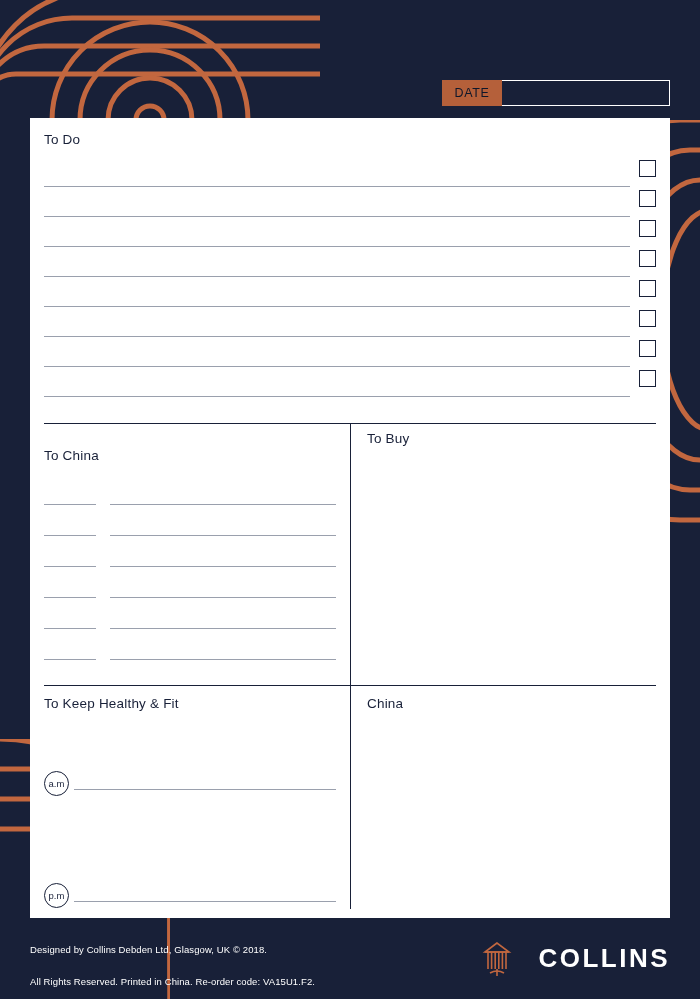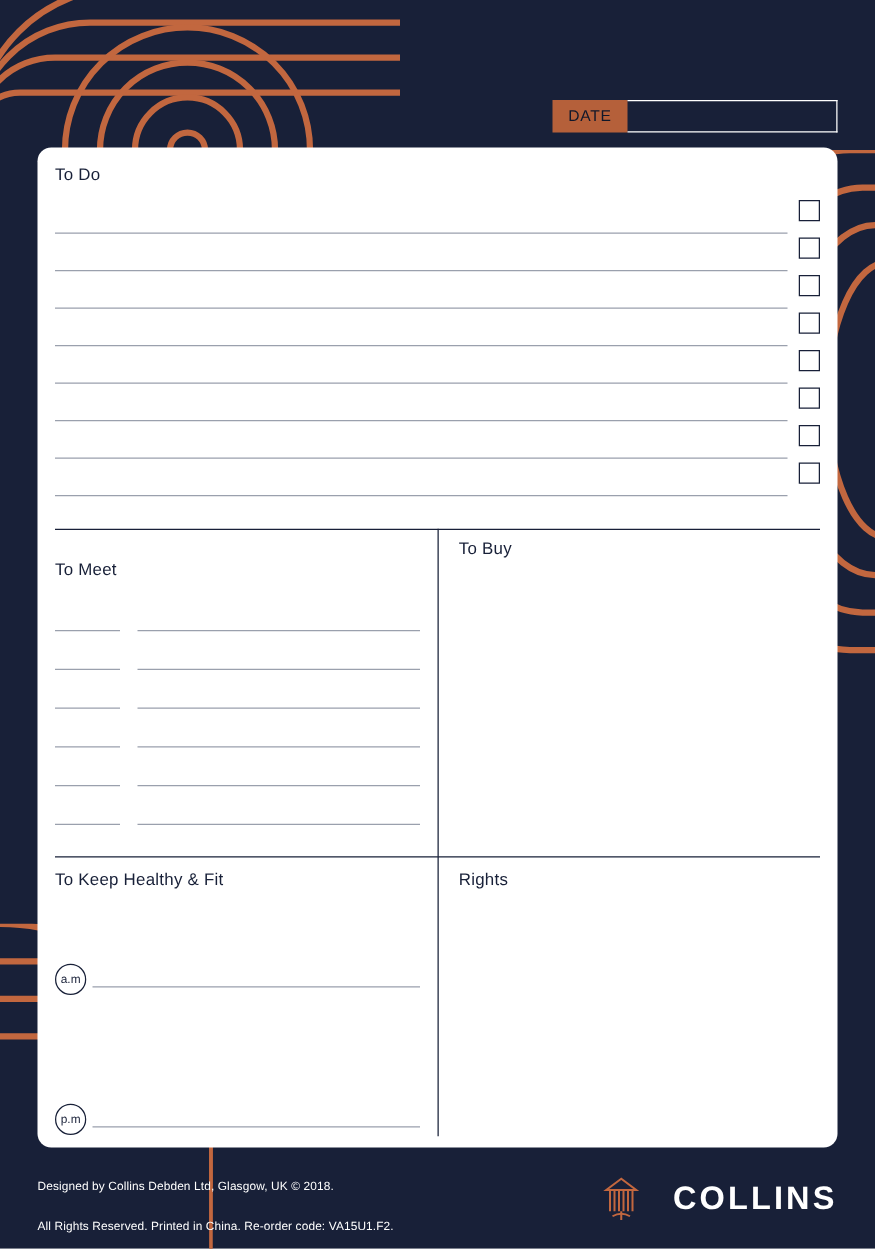--- a/index.html
+++ b/index.html
@@ -95,21 +95,20 @@
   }
 
   
   #sheet {
     position: absolute;
     left: 30px;
     top: 118px;
     width: 640px;
     height: 800px;
     background: #ffffff;
-    border-radius: 11px;
   }
 
   .section-title {
     position: absolute;
     color: #182038;
     font-size: 13.5px;
     letter-spacing: 0.2px;
   }
 
   
@@ -311,38 +310,38 @@
     <div class="todo-box" style="top:192px"></div>
     <div class="todo-box" style="top:222px"></div>
     <div class="todo-box" style="top:252px"></div>
 
     <div id="todo-divider"></div>
 
     <div id="mid-vline"></div>
     <div id="mid-hline"></div>
     <div id="bottom-vline"></div>
 
-    <div class="section-title" id="tomeet-title">To Meet</div>
+    <div class="section-title" id="tomeet-title">To China</div>
     <div class="section-title" id="tobuy-title">To Buy</div>
 
     <div class="meet-short" style="top:386px"></div>
     <div class="meet-long" style="top:386px"></div>
     <div class="meet-short" style="top:417px"></div>
     <div class="meet-long" style="top:417px"></div>
     <div class="meet-short" style="top:448px"></div>
     <div class="meet-long" style="top:448px"></div>
     <div class="meet-short" style="top:479px"></div>
     <div class="meet-long" style="top:479px"></div>
     <div class="meet-short" style="top:510px"></div>
     <div class="meet-long" style="top:510px"></div>
     <div class="meet-short" style="top:541px"></div>
     <div class="meet-long" style="top:541px"></div>
 
     <div class="section-title" id="healthy-title">To Keep Healthy &amp; Fit</div>
-    <div class="section-title" id="notes-title">Rights</div>
+    <div class="section-title" id="notes-title">China</div>
 
     <div class="ampm-circle" style="top:653px">a.m</div>
     <div class="ampm-line" style="top:671px"></div>
 
     <div class="ampm-circle" style="top:765px">p.m</div>
     <div class="ampm-line" style="top:783px"></div>
 
   </div>
 
   <div id="footer">

